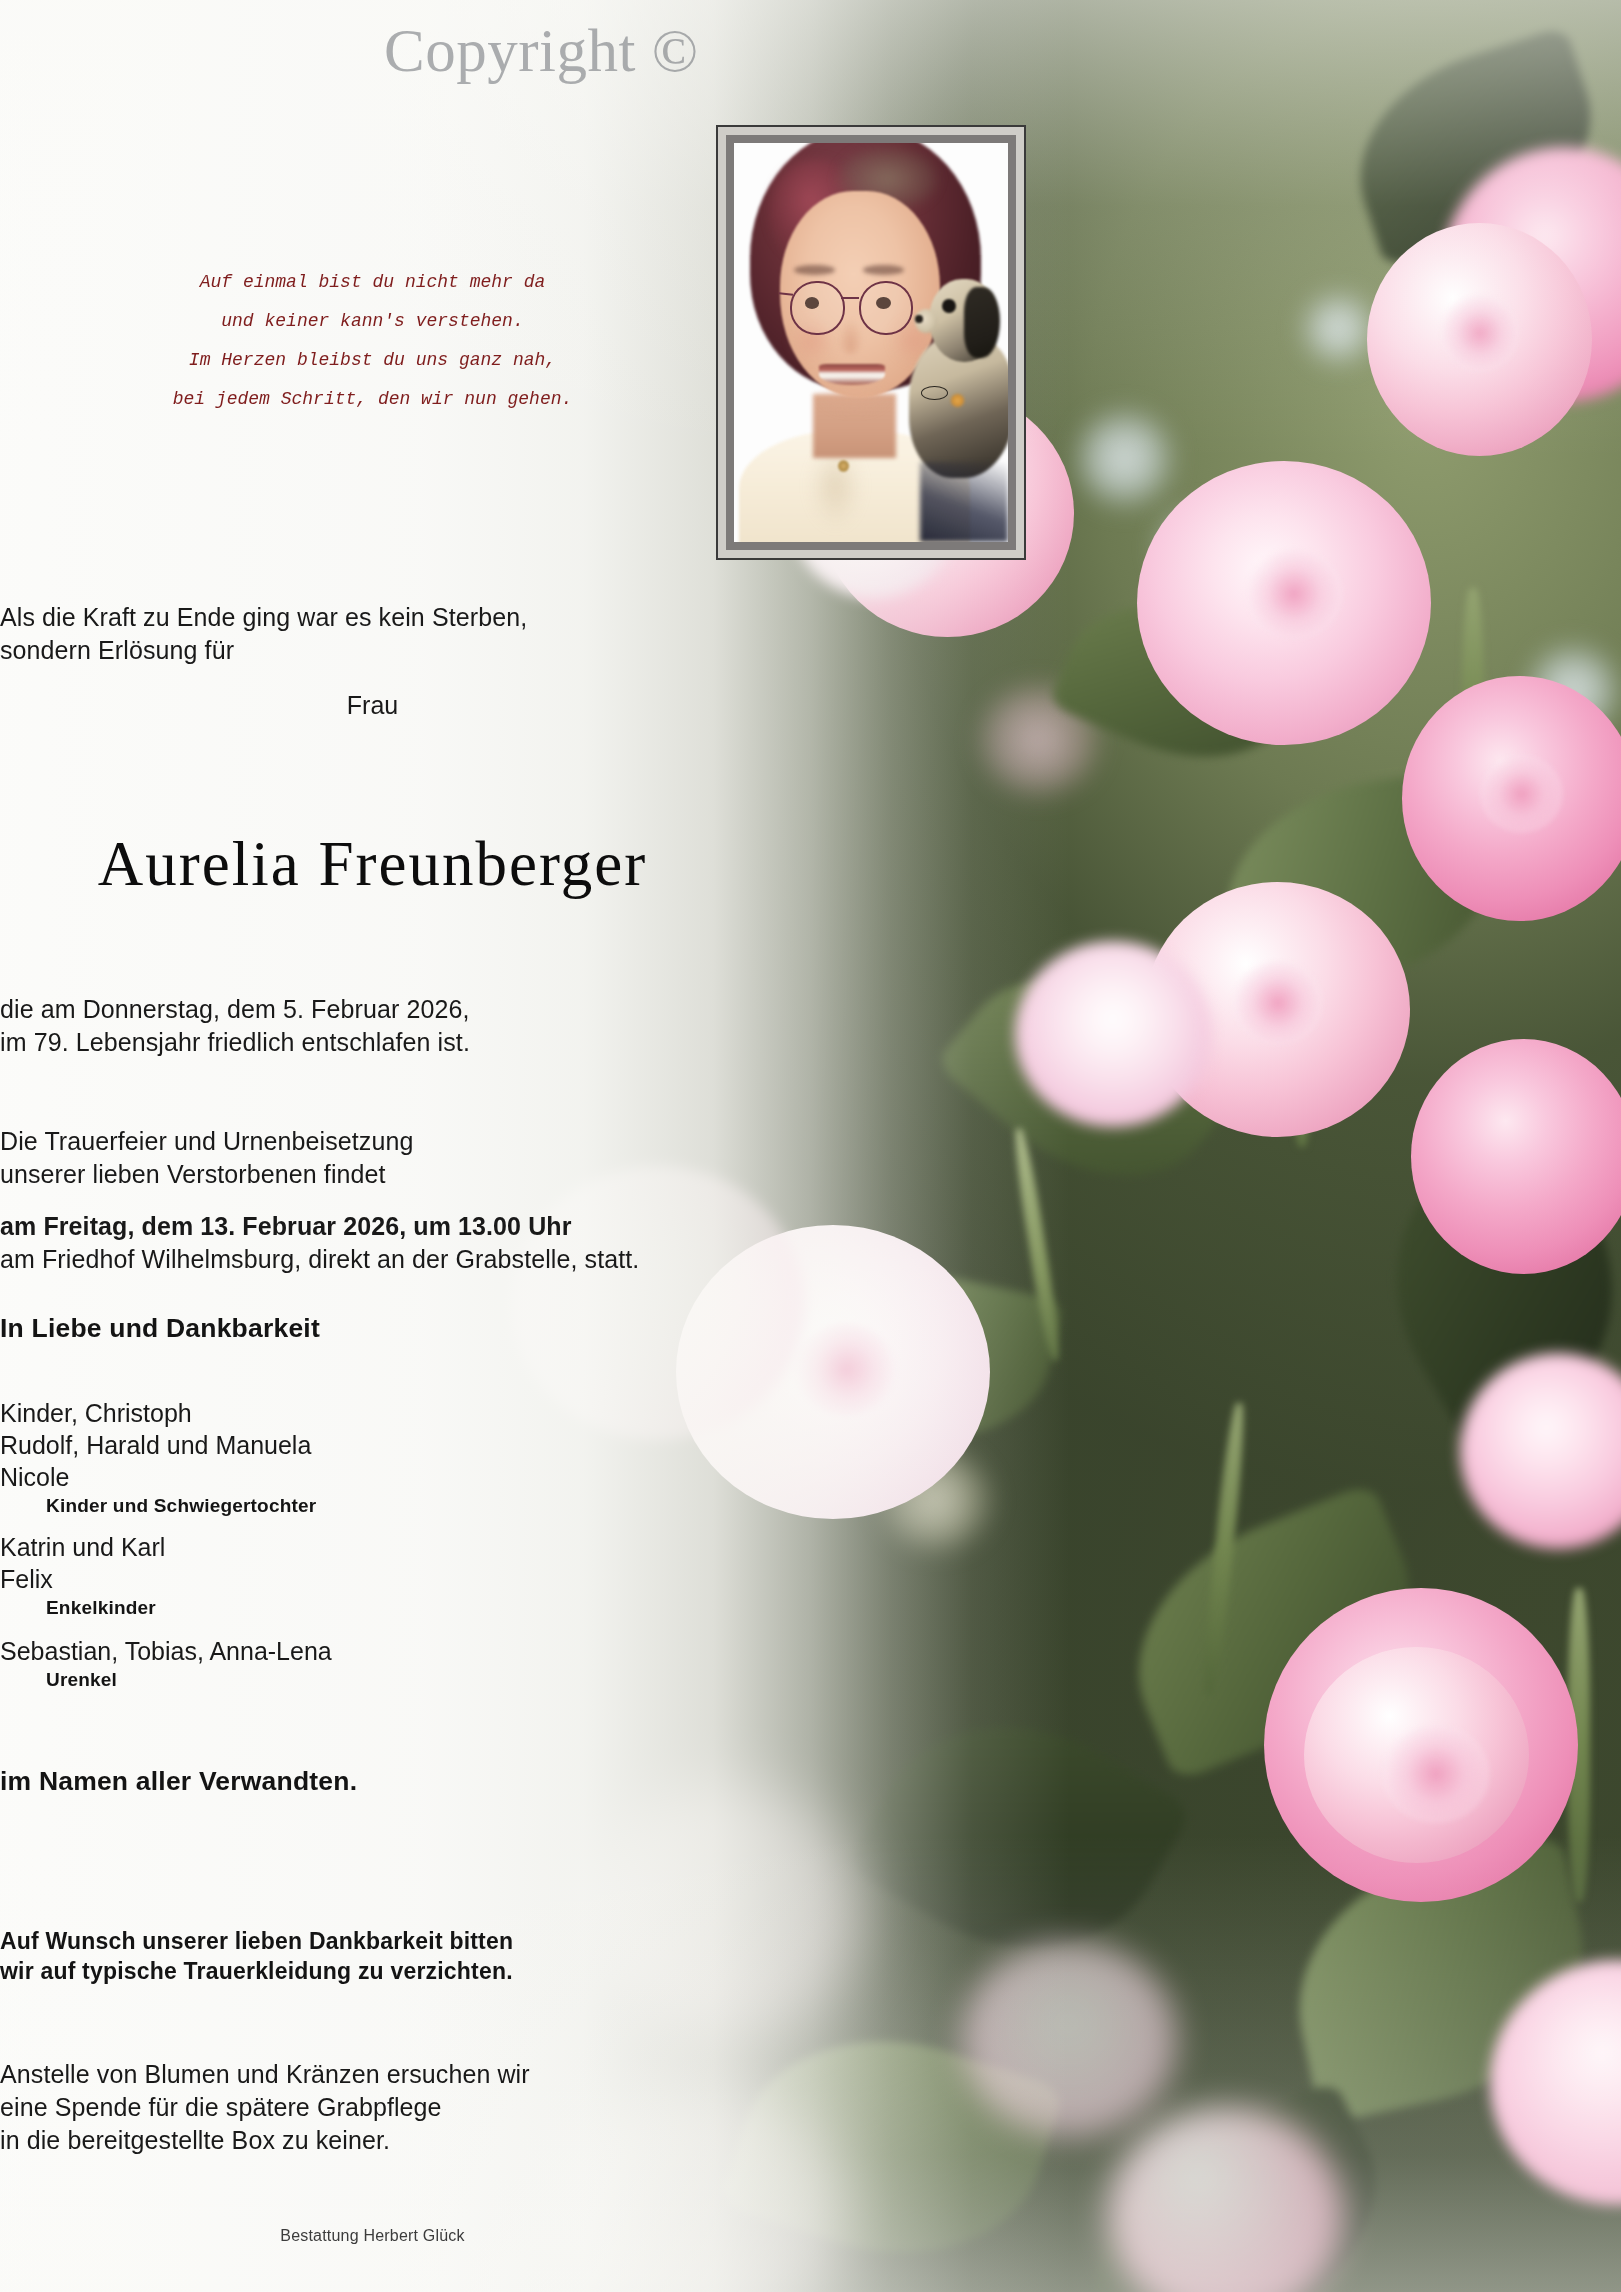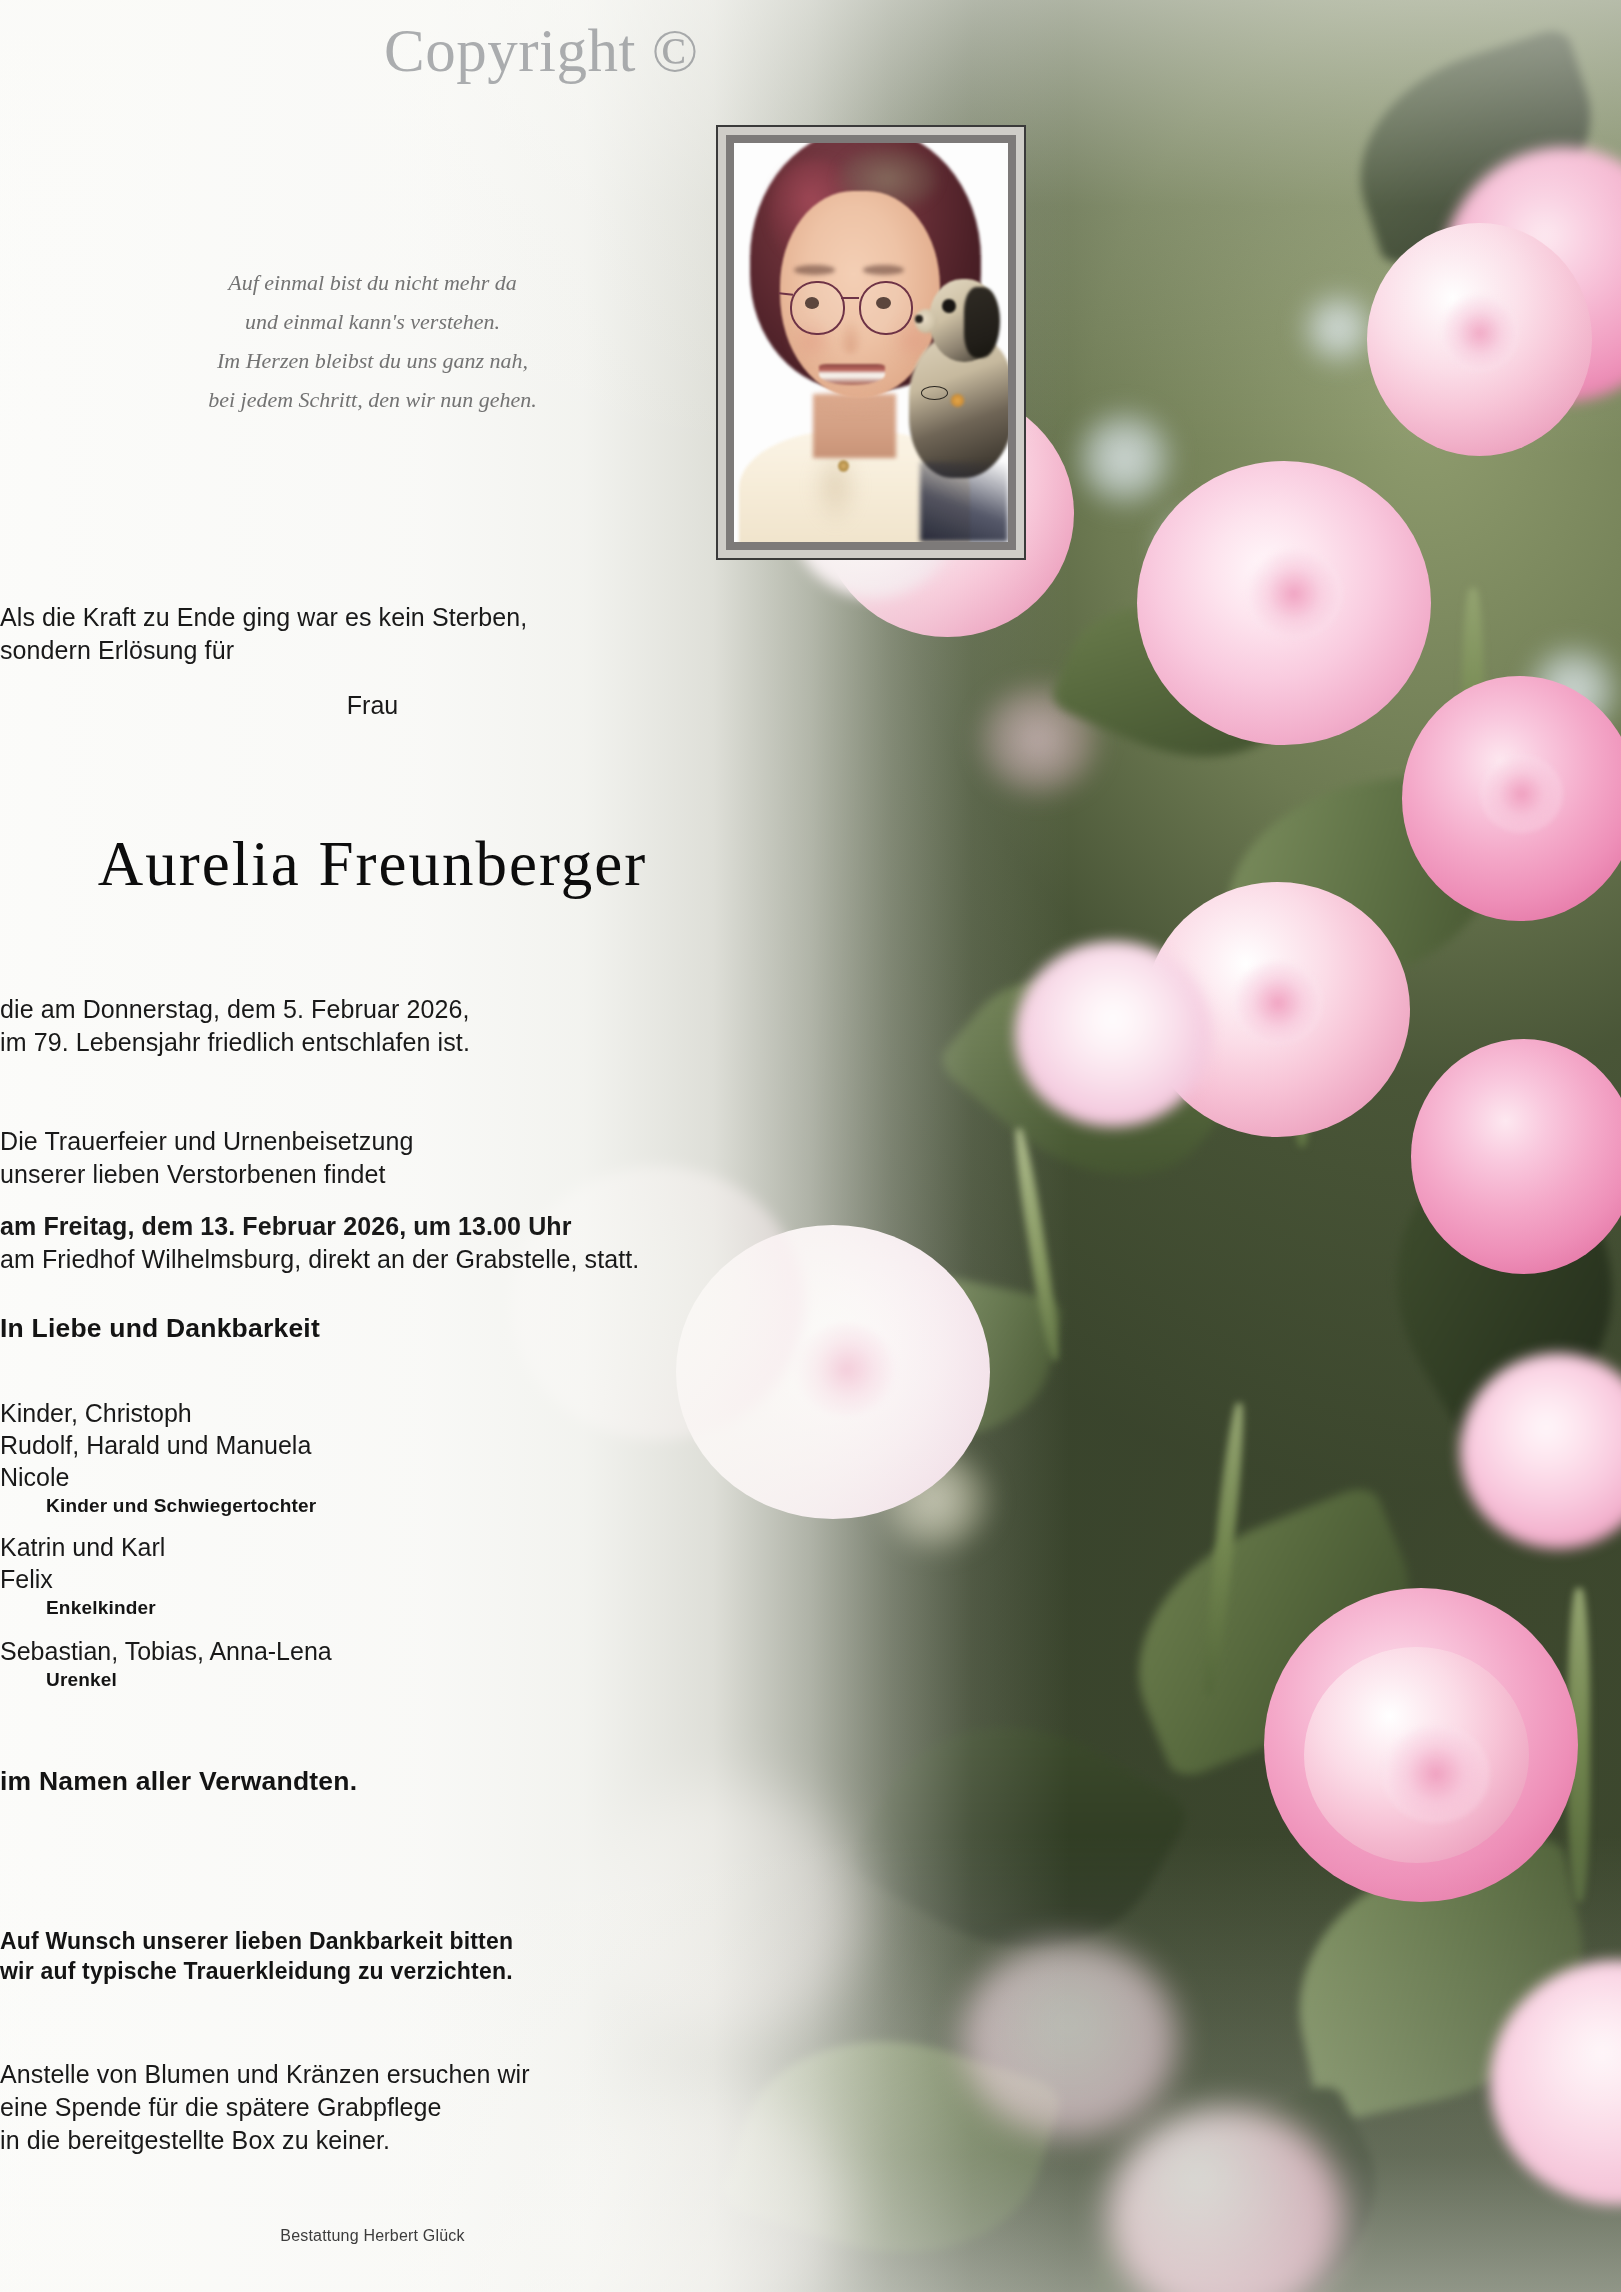--- a/index.html
+++ b/index.html
@@ -439,25 +439,25 @@
     height: 100%;
     color: #1b1b1b;
   }
 
   .poem {
     position: absolute;
     left: 0;
     top: 263px;
     width: 745px;
     text-align: center;
-    font-family: Liberation Serif, serif;
+    font-family: Liberation Mono, monospace;
     font-style: italic;
-    font-size: 22px;
+    font-size: 18px;
     line-height: 39px;
-    color: #737373;
+    color: #7f1d1d;
   }
 
   .block {
     position: absolute;
     width: 745px;
   }
   .body-line {
     font-size: 25px;
     line-height: 33px;
     letter-spacing: 0.1px;
@@ -632,21 +632,21 @@
         <div class="pf-dogtag"></div>
         <div class="pf-darkcorner"></div>
       </div>
     </div>
   </div>
 
   <div class="content">
 
     <div class="poem">
       <div>Auf einmal bist du nicht mehr da</div>
-      <div>und einmal kann's verstehen.</div>
+      <div>und keiner kann's verstehen.</div>
       <div>Im Herzen bleibst du uns ganz nah,</div>
       <div>bei jedem Schritt, den wir nun gehen.</div>
     </div>
 
     <div class="block" style="top:601px;">
       <div class="body-line">Als die Kraft zu Ende ging war es kein Sterben,</div>
       <div class="body-line">sondern Erlösung für</div>
     </div>
 
     <div class="frau">Frau</div>

